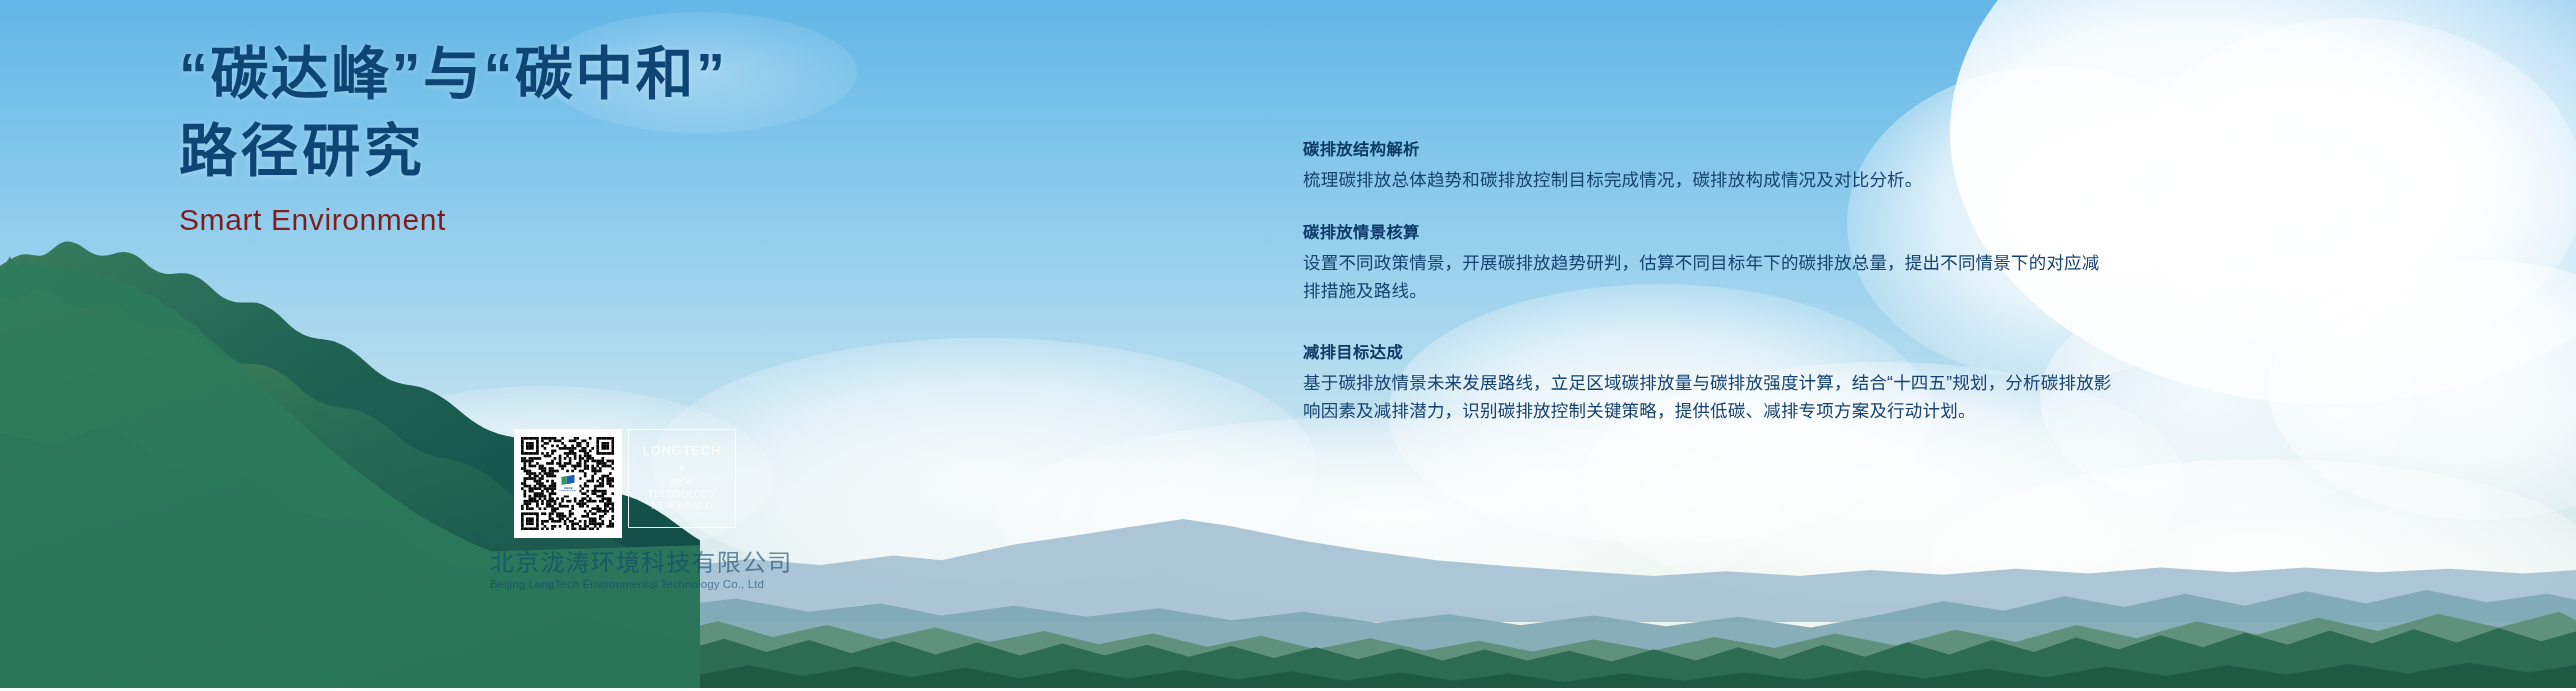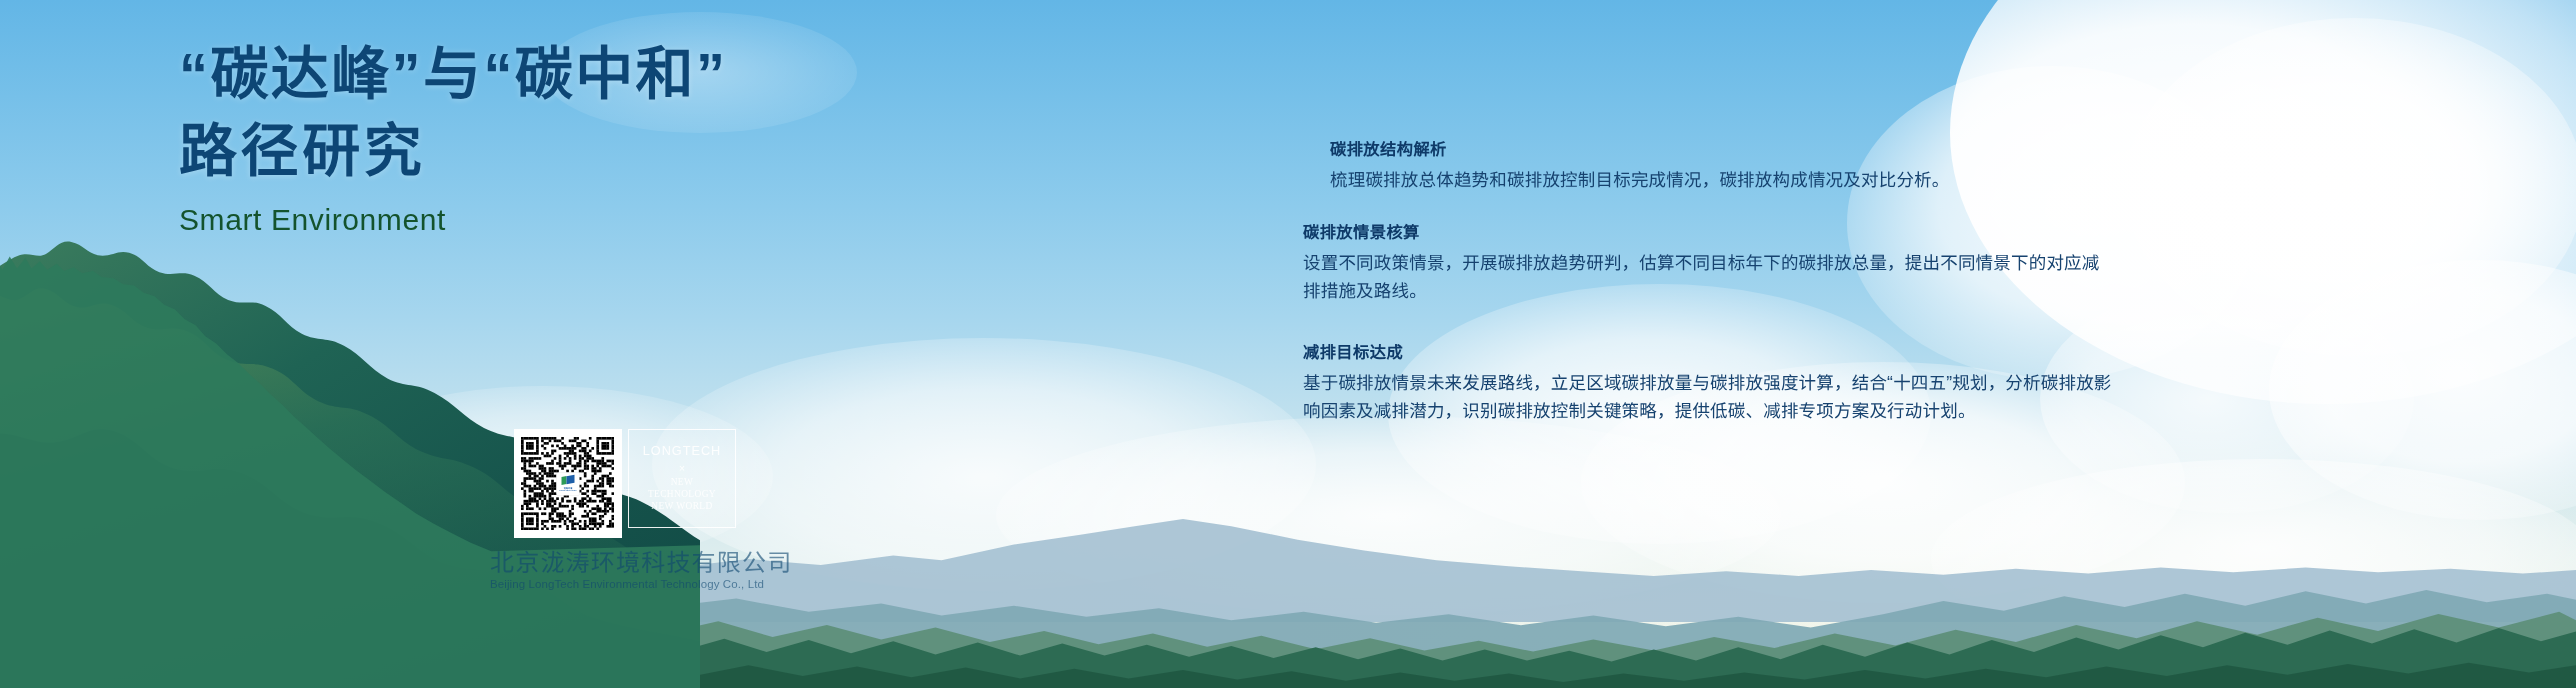--- a/index.html
+++ b/index.html
@@ -88,21 +88,21 @@
     font-size:58px;
     font-weight:800;
     letter-spacing:2.4px;
     line-height:1.32;
     white-space:nowrap;
     text-shadow:0 1.2px 6px rgba(255,255,255,.28);
   }
   .title-line.l2{letter-spacing:3.6px;}
   .subtitle{
     margin-top:13.3px;
-    color:#14532d;
+    color:#7f1d1d;
     font-size:30px;
     font-weight:400;
     letter-spacing:0.6px;
     line-height:1.2;
     white-space:nowrap;
     font-family:"Liberation Sans","DejaVu Sans",sans-serif;
   }
 
   
   .info-col{
@@ -120,21 +120,21 @@
   }
   .info-p{
     color:#16426F;
     font-size:17.5px;
     font-weight:400;
     letter-spacing:0.2px;
     line-height:1.62;
     margin:0;
     max-width:809px;
   }
-  .sp1{margin-bottom:26.6px;margin-left:27px;}
+  .sp1{margin-bottom:26.6px;}
   .sp2{margin-bottom:35px;}
 
   
   .brandcard{
     position:absolute;left:494px;top:429px;
     width:222px;height:109px;
     display:flex;align-items:flex-start;padding-left:20px;
   }
   .qr-wrap{
     width:109px;height:109px;background:#ffffff;

